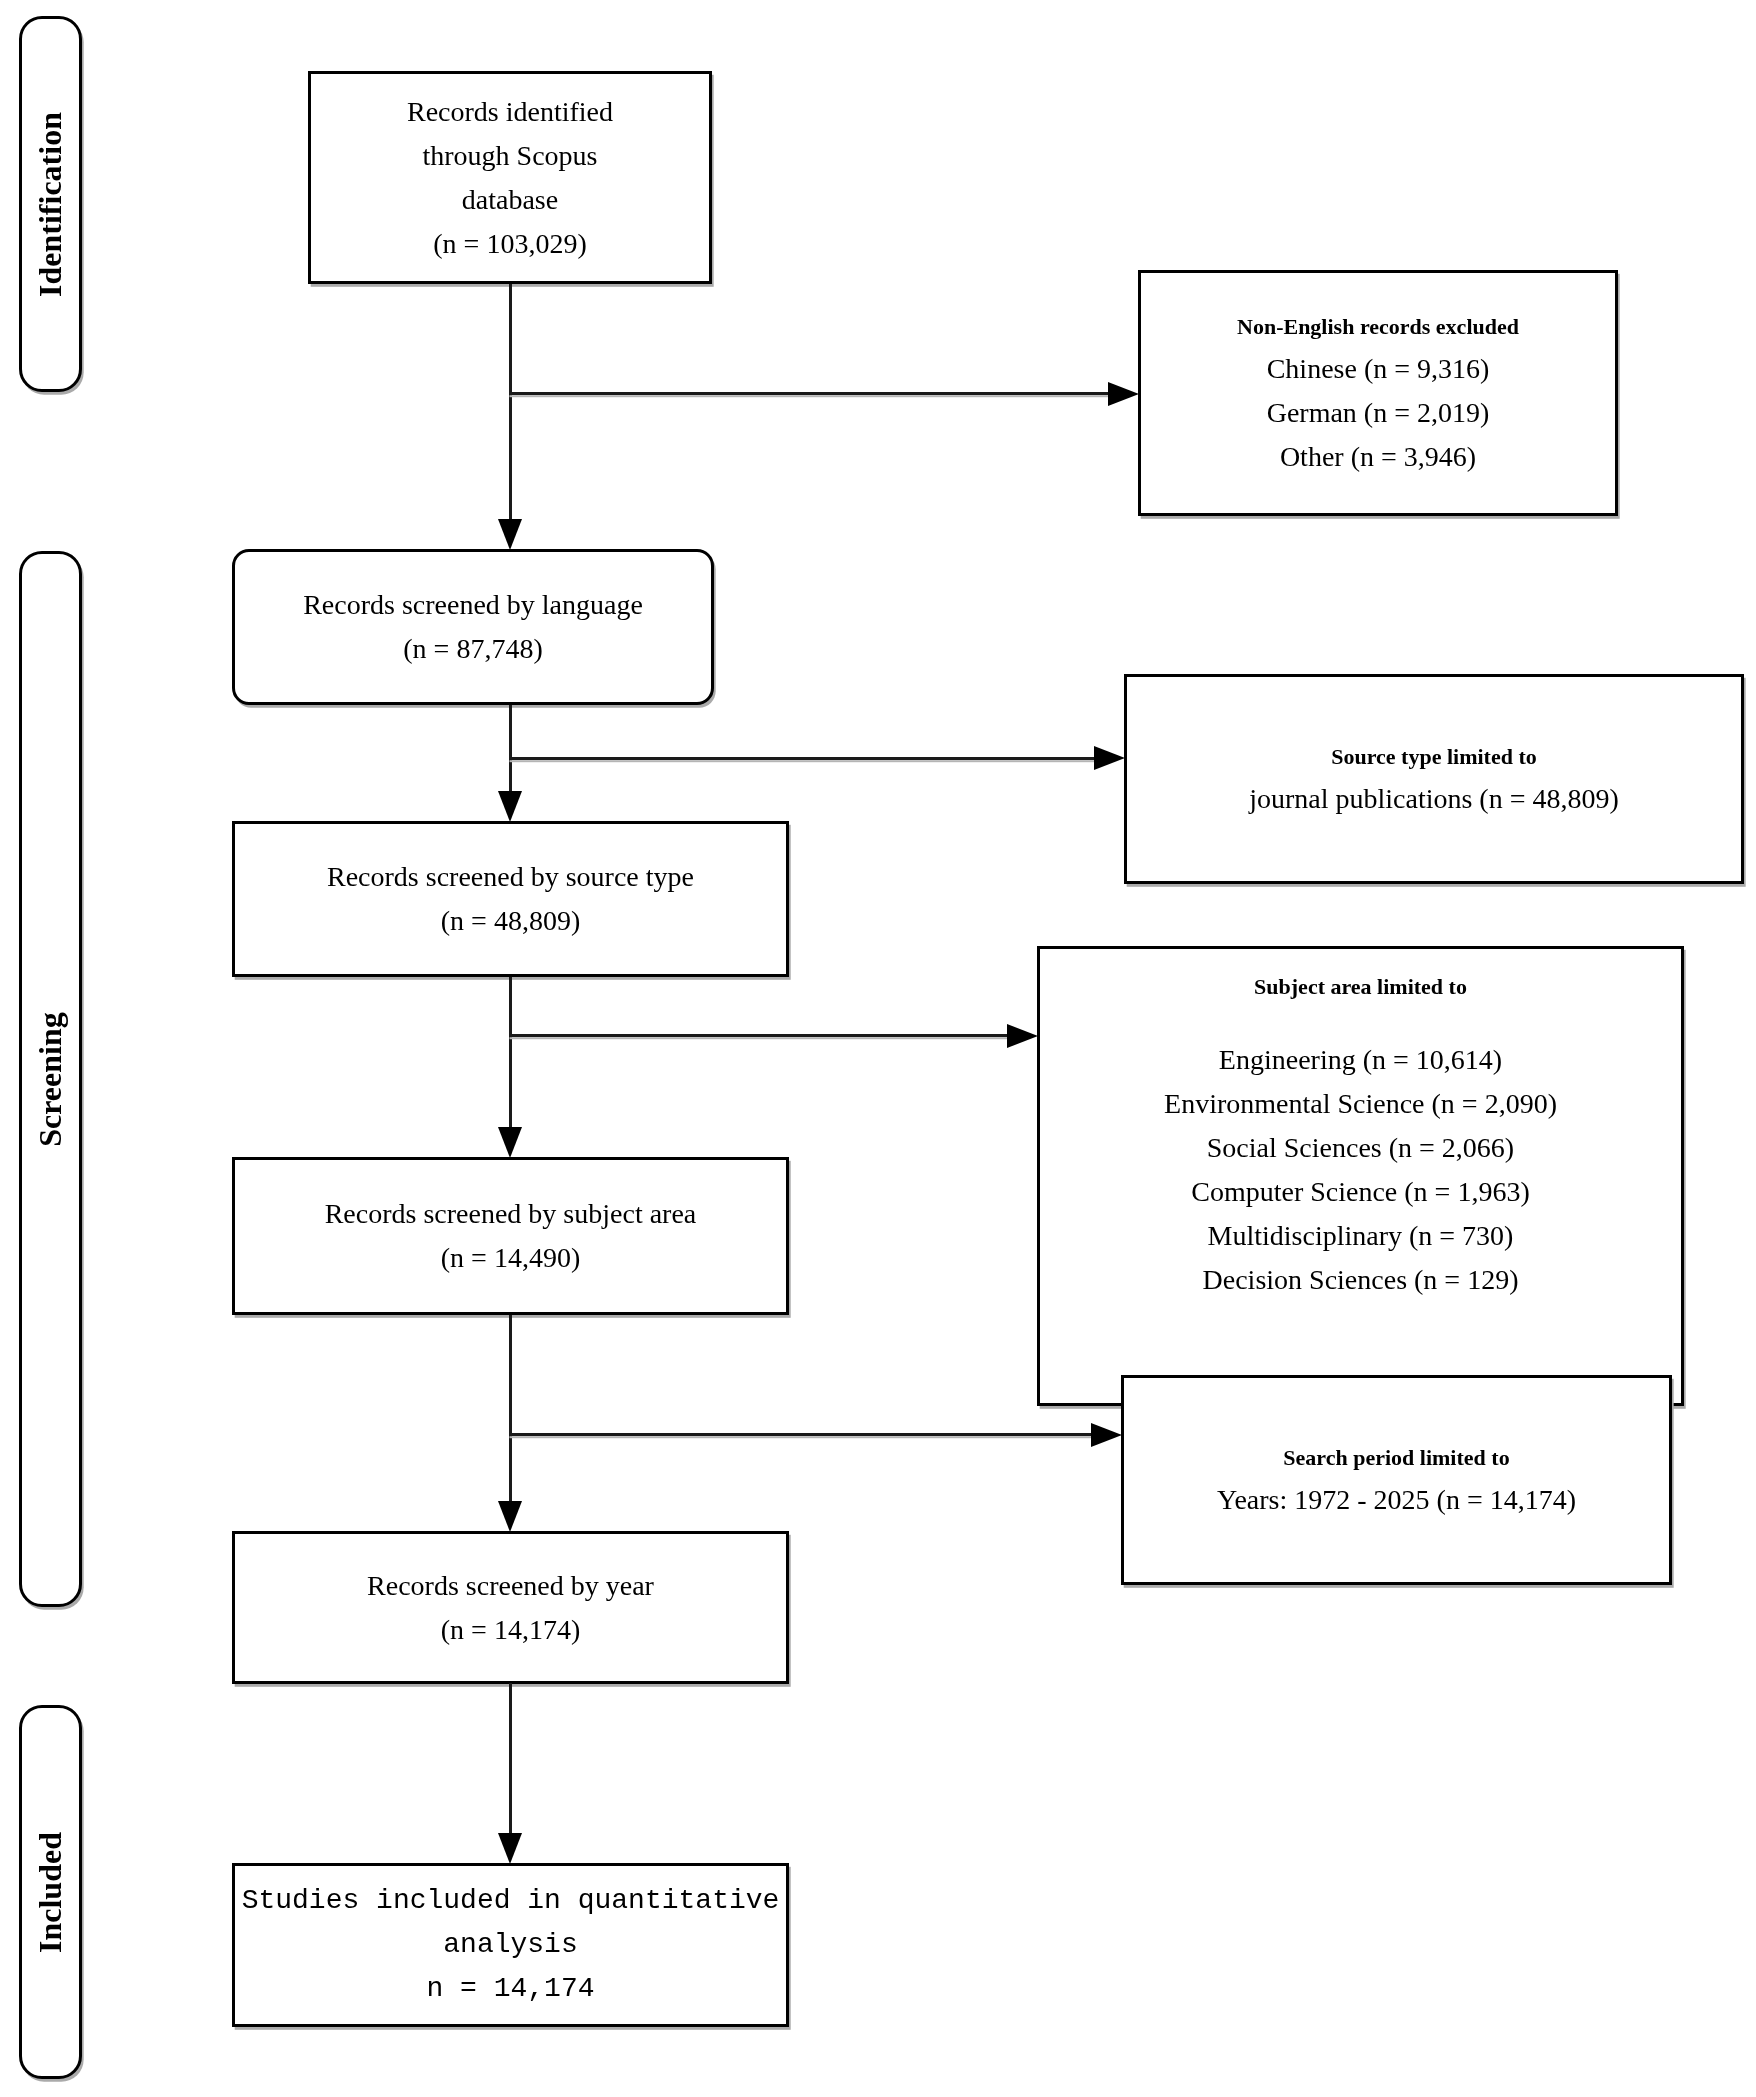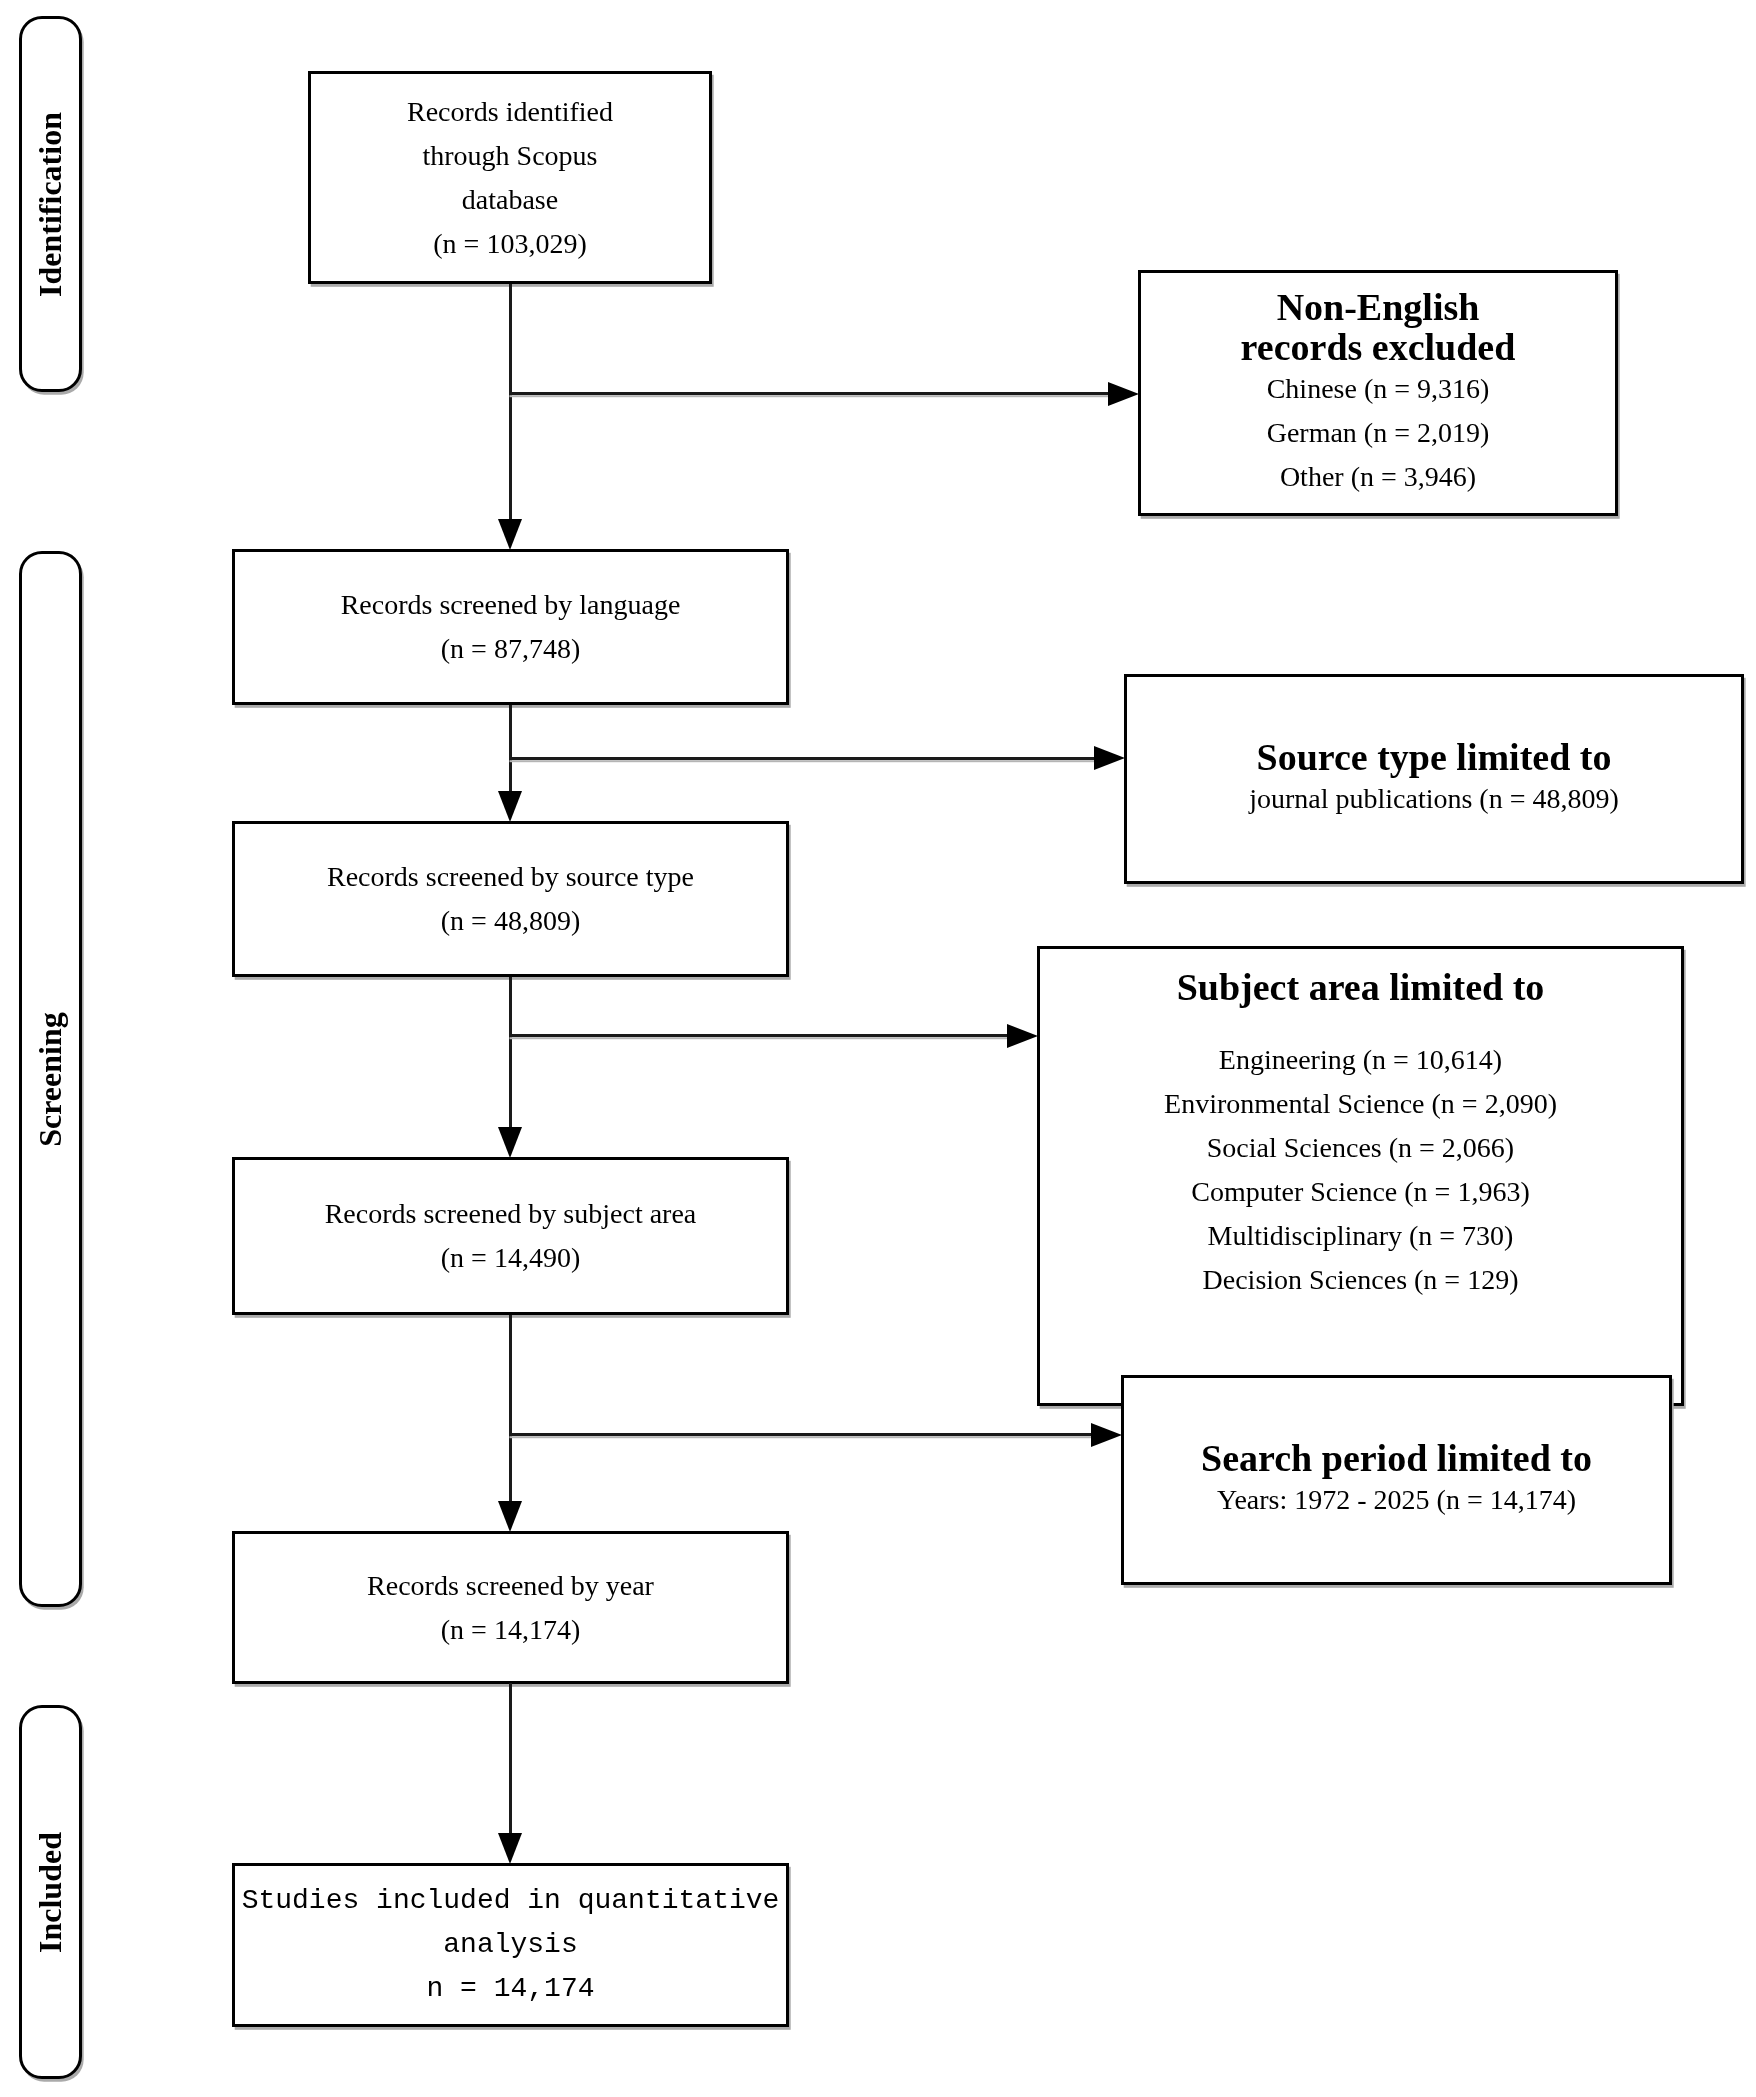--- a/index.html
+++ b/index.html
@@ -27,21 +27,21 @@
     align-items: center;
     text-align: center;
     color: #000000;
   }
   .box .line {
     font-size: 28px;
     line-height: 44px;
     white-space: nowrap;
   }
   .box .title {
-    font-size: 38px;
+    font-size: 22px;
     line-height: 40px;
     font-weight: bold;
   }
   .side-list-gap { margin-top: 31px; }
   .bracket {
     position: absolute;
     border: 3.3px solid #000000;
     border-radius: 23px;
     background: #ffffff;
     box-sizing: border-box;
@@ -98,21 +98,21 @@
     <span class="rot">Included</span>
   </div>
 
   <div class="box" style="left:308px; top:71px; width:404px; height:213px;">
     <div class="line">Records identified</div>
     <div class="line">through Scopus</div>
     <div class="line">database</div>
     <div class="line">(n = 103,029)</div>
   </div>
 
-  <div class="box" style="left:232px; top:549px; width:557px; height:156px;">
+  <div class="box" style="left:232px; top:549px; width:482px; height:156px;border-radius:17px;">
     <div class="line">Records screened by language</div>
     <div class="line">(n = 87,748)</div>
   </div>
 
   <div class="box" style="left:232px; top:821px; width:557px; height:156px;">
     <div class="line">Records screened by source type</div>
     <div class="line">(n = 48,809)</div>
   </div>
 
   <div class="box" style="left:232px; top:1157px; width:557px; height:158px;align-items:center;">

